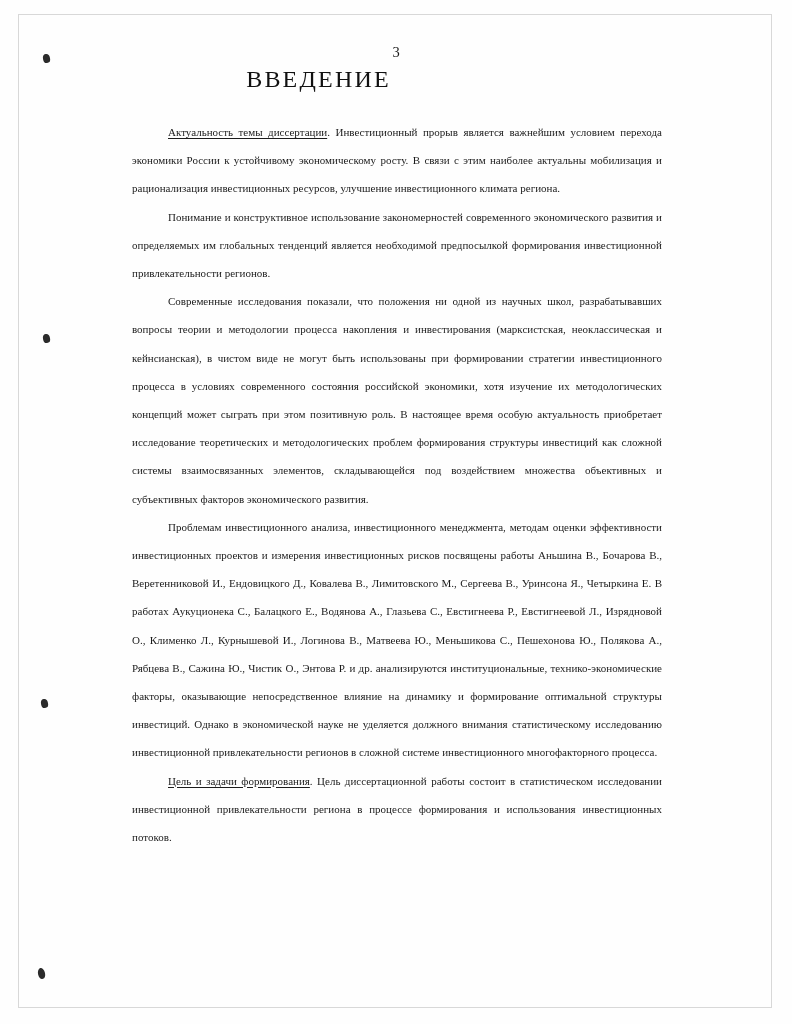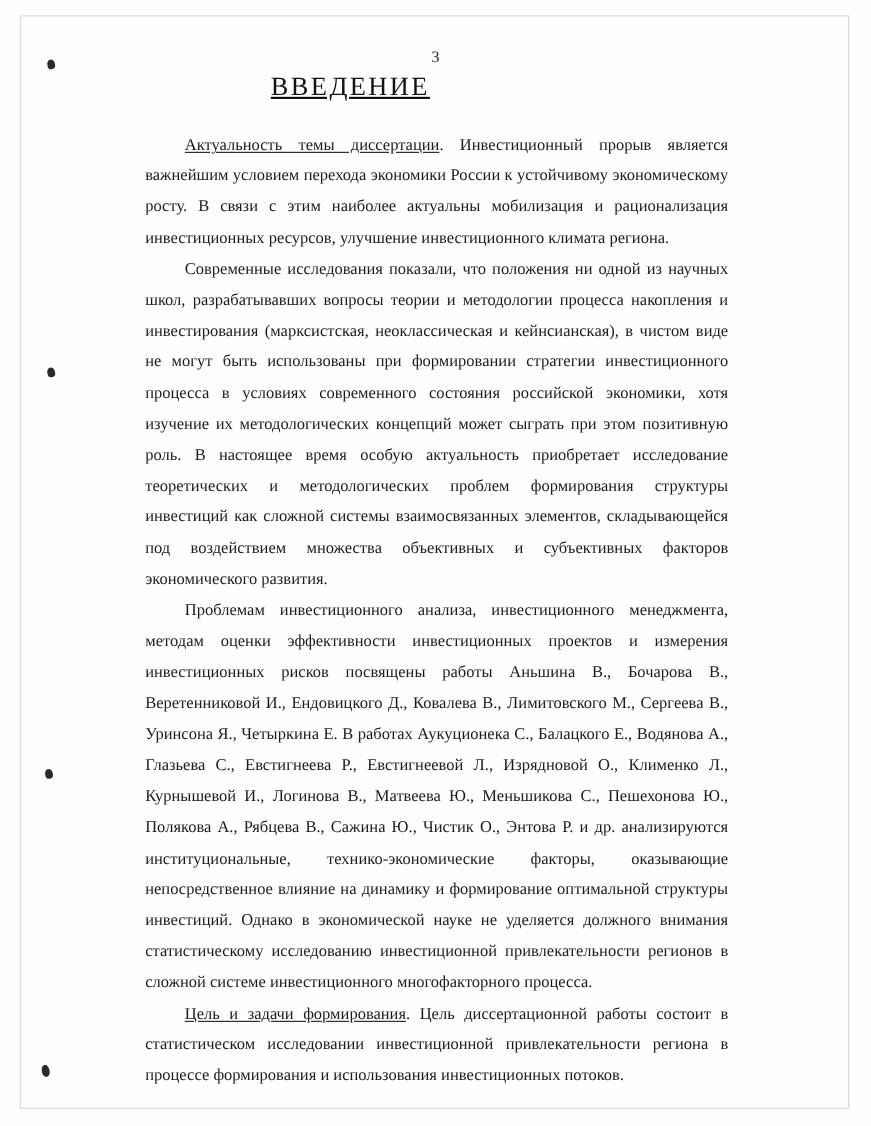--- a/index.html
+++ b/index.html
@@ -42,33 +42,32 @@
   }
   .doc-title {
     position: absolute;
     top: 66px;
     left: 0;
     width: 637px;
     text-align: center;
     font-size: 24px;
     letter-spacing: 2.2px;
     color: #111111;
-    text-decoration: underline;
   }
   .content {
     position: absolute;
     left: 132px;
     top: 118px;
     width: 530px;
   }
   p.para {
     margin: 0 0 0 0;
     text-align: justify;
     text-justify: inter-word;
-    font-size: 15px;
+    font-size: 11px;
     line-height: 28.2px;
     text-indent: 36px;
     color: #1b1b1b;
   }
   .underline-lead {
     text-decoration: underline;
     text-underline-offset: 2px;
   }
   .margin-marks {
     position: absolute;
@@ -95,20 +94,21 @@
 <div class="page">
   <div class="page-frame"></div>
 
   <div class="page-number">3</div>
 
   <div class="doc-title">ВВЕДЕНИЕ</div>
 
   <div class="content">
     <p class="para"><span class="underline-lead">Актуальность темы диссертации</span><span>. Инвестиционный прорыв является важнейшим условием перехода экономики России к устойчивому экономическому росту. В связи с этим наиболее актуальны мобилизация и рационализация инвестиционных ресурсов, улучшение инвестиционного климата региона.</span></p>
 
+    <p class="para"><span>Понимание и конструктивное использование закономерностей современного экономического развития и определяемых им глобальных тенденций является необходимой предпосылкой формирования инвестиционной привлекательности регионов.</span></p>
 
     <p class="para"><span>Современные исследования показали, что положения ни одной из научных школ, разрабатывавших вопросы теории и методологии процесса накопления и инвестирования (марксистская, неоклассическая и кейнсианская), в чистом виде не могут быть использованы при формировании стратегии инвестиционного процесса в условиях современного состояния российской экономики, хотя изучение их методологических концепций может сыграть при этом позитивную роль. В настоящее время особую актуальность приобретает исследование теоретических и методологических проблем формирования структуры инвестиций как сложной системы взаимосвязанных элементов, складывающейся под воздействием множества объективных и субъективных факторов экономического развития.</span></p>
 
     <p class="para"><span>Проблемам инвестиционного анализа, инвестиционного менеджмента, методам оценки эффективности инвестиционных проектов и измерения инвестиционных рисков посвящены работы Аньшина В., Бочарова В., Веретенниковой И., Ендовицкого Д., Ковалева В., Лимитовского М., Сергеева В., Уринсона Я., Четыркина Е. В работах Аукуционека С., Балацкого Е., Водянова А., Глазьева С., Евстигнеева Р., Евстигнеевой Л., Изрядновой О., Клименко Л., Курнышевой И., Логинова В., Матвеева Ю., Меньшикова С., Пешехонова Ю., Полякова А., Рябцева В., Сажина Ю., Чистик О., Энтова Р. и др. анализируются институциональные, технико-экономические факторы, оказывающие непосредственное влияние на динамику и формирование оптимальной структуры инвестиций. Однако в экономической науке не уделяется должного внимания статистическому исследованию инвестиционной привлекательности регионов в сложной системе инвестиционного многофакторного процесса.</span></p>
 
     <p class="para"><span class="underline-lead">Цель и задачи формирования</span><span>. Цель диссертационной работы состоит в статистическом исследовании инвестиционной привлекательности региона в процессе формирования и использования инвестиционных потоков.</span></p>
 
   </div>
 
   <div class="margin-marks">

